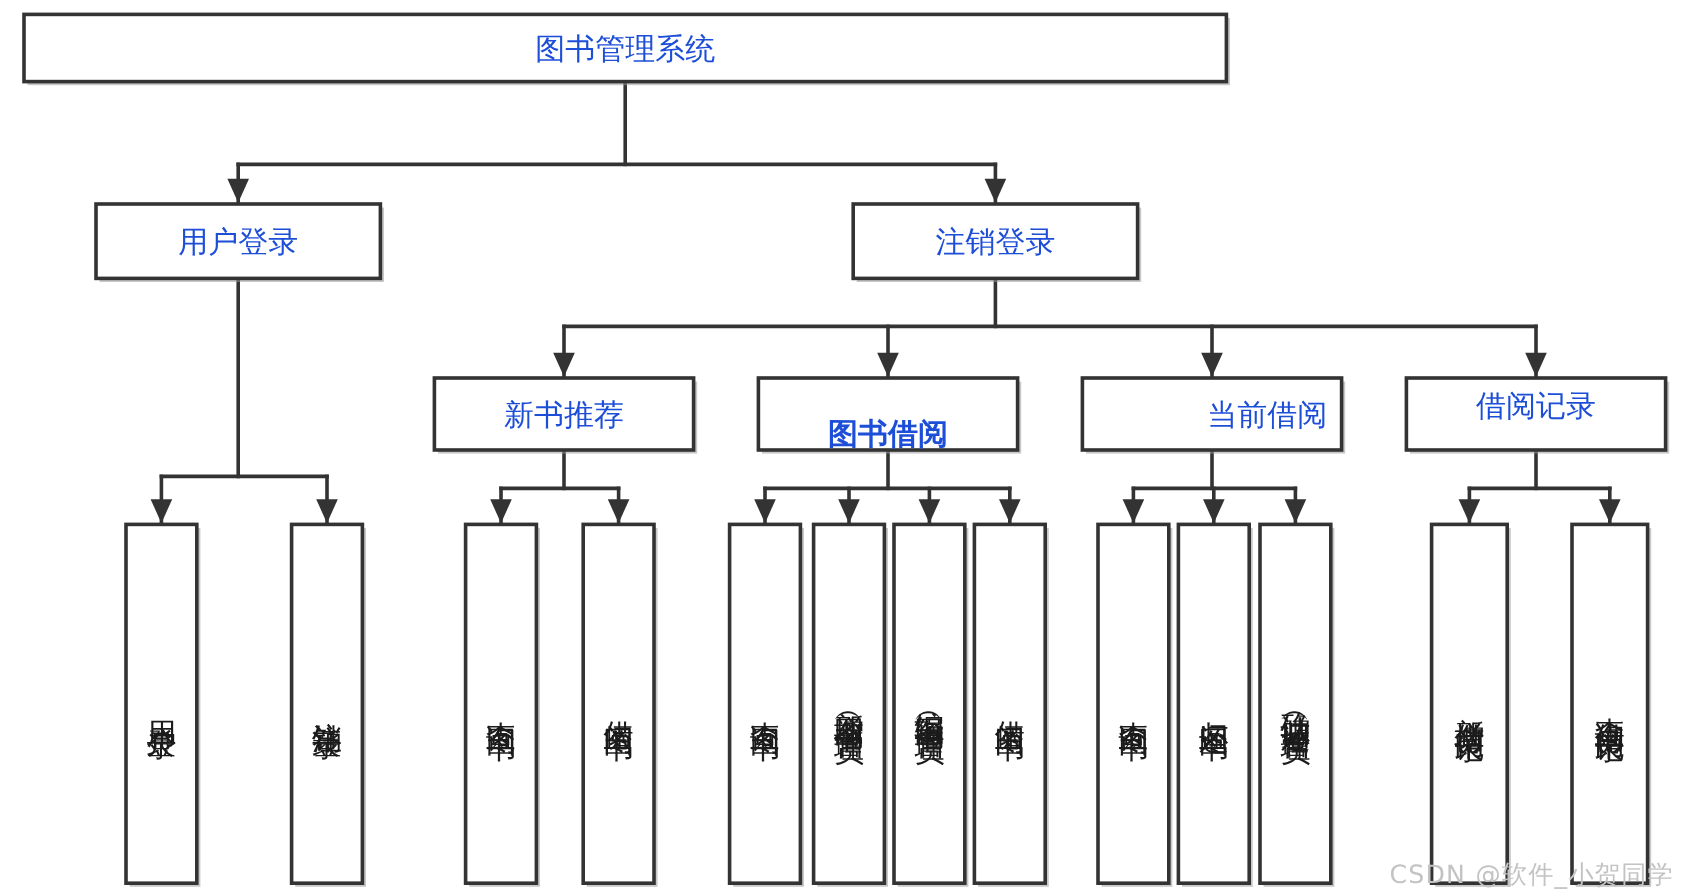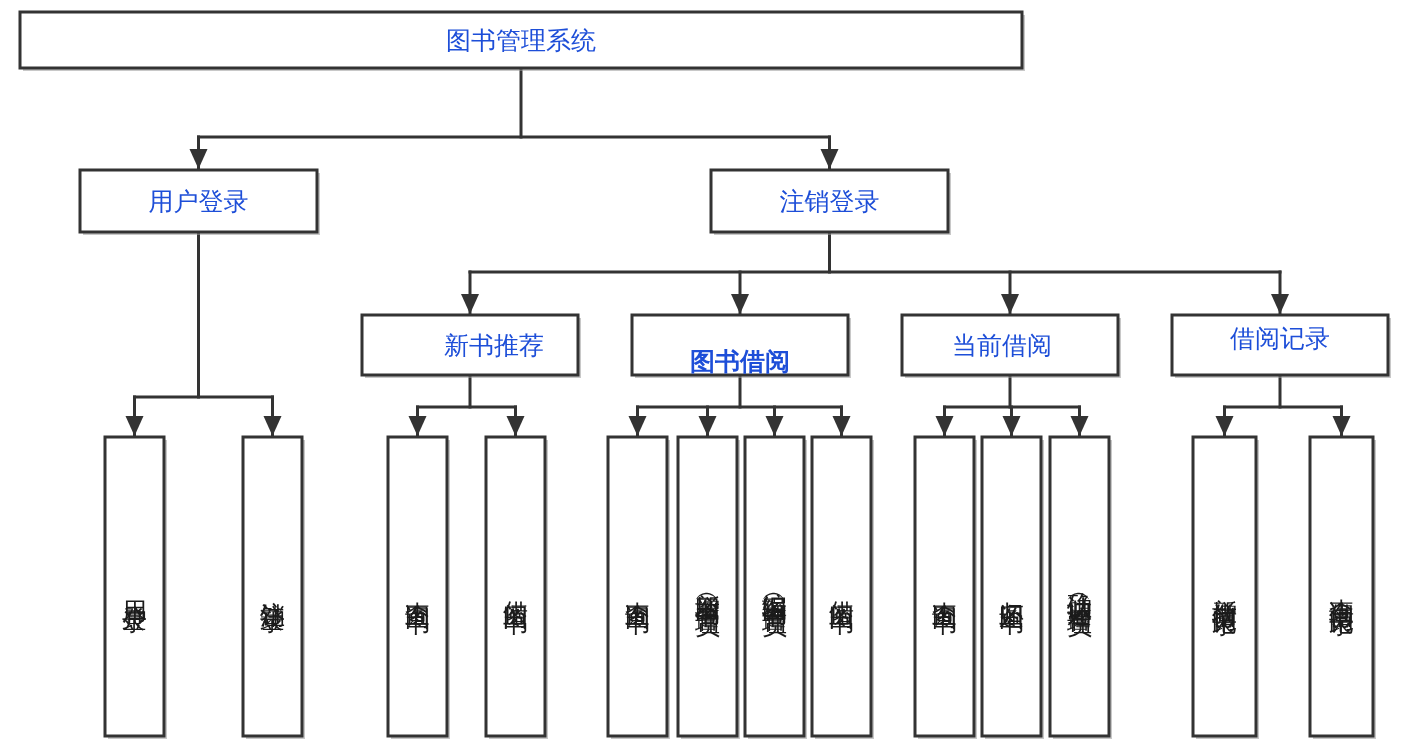--- a/index.html
+++ b/index.html
@@ -173,27 +173,27 @@
   <div id="labels-layer">
       <div class="hlabel-wrap" style="left: 20px; top: 12px; width: 1002px; height: 56px;">
         <span>图书管理系统</span>
       </div>
       <div class="hlabel-wrap" style="left: 80px; top: 170px; width: 237px; height: 62px;">
         <span>用户登录</span>
       </div>
       <div class="hlabel-wrap" style="left: 711px; top: 170px; width: 237px; height: 62px;">
         <span>注销登录</span>
       </div>
-      <div class="hlabel-wrap" style="left: 362px; top: 315px; width: 216px; height: 60px; margin-left: 24px;">
+      <div class="hlabel-wrap" style="left: 362px; top: 315px; width: 216px; height: 60px;">
         <span>新书推荐</span>
       </div>
       <div class="hlabel-wrap" style="left: 632px; top: 326px; width: 216px; height: 71px; font-weight: bold;">
         <span>图书借阅</span>
       </div>
-      <div class="hlabel-wrap" style="left: 894px; top: 315px; width: 216px; height: 60px;">
+      <div class="hlabel-wrap" style="left: 948px; top: 315px; width: 216px; height: 60px;">
         <span>当前借阅</span>
       </div>
       <div class="hlabel-wrap" style="left: 1172px; top: 315px; width: 216px; height: 47px;">
         <span>借阅记录</span>
       </div>
       <div class="vlabel-wrap" style="left: 105px; top: 437px; width: 59px; height: 299px;">
         <span style="display: block; max-height: 293px;">用户登录</span>
       </div>
       <div class="vlabel-wrap" style="left: 243px; top: 437px; width: 59px; height: 299px;">
         <span style="display: block; max-height: 293px;">注销登录</span>
@@ -226,13 +226,14 @@
         <span style="display: block; max-height: 293px;">确认归还（管理员）</span>
       </div>
       <div class="vlabel-wrap" style="left: 1193px; top: 437px; width: 63px; height: 299px;">
         <span style="display: block; max-height: 293px;">新增借阅记录</span>
       </div>
       <div class="vlabel-wrap" style="left: 1310px; top: 437px; width: 63px; height: 299px;">
         <span style="display: block; max-height: 293px;">查询借阅记录</span>
       </div>
     </div>
 
+  <div id="watermark">CSDN @软件_小贺同学</div>
 </div>
 
 </body></html>

